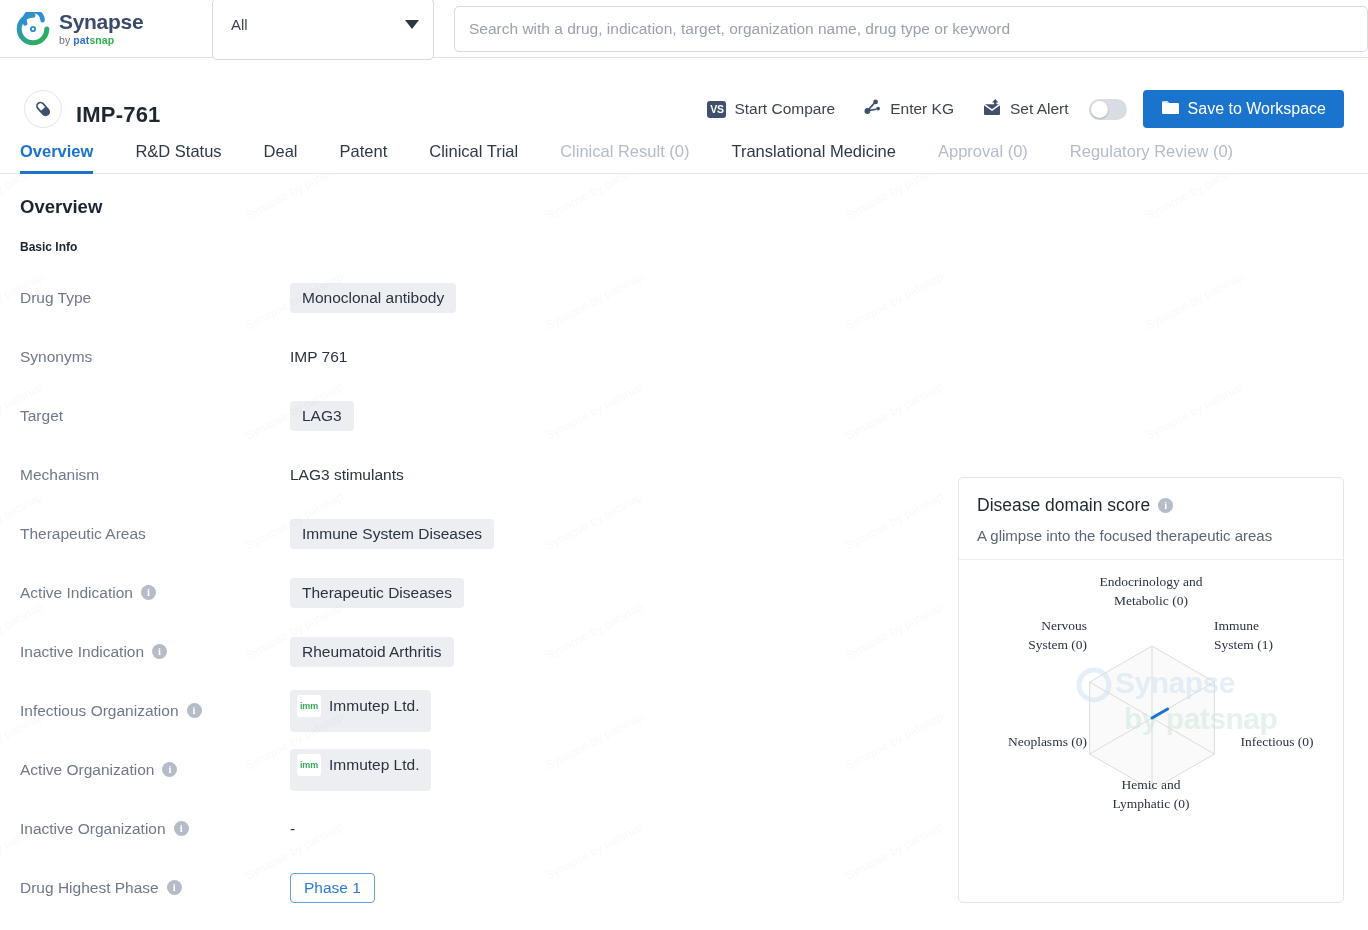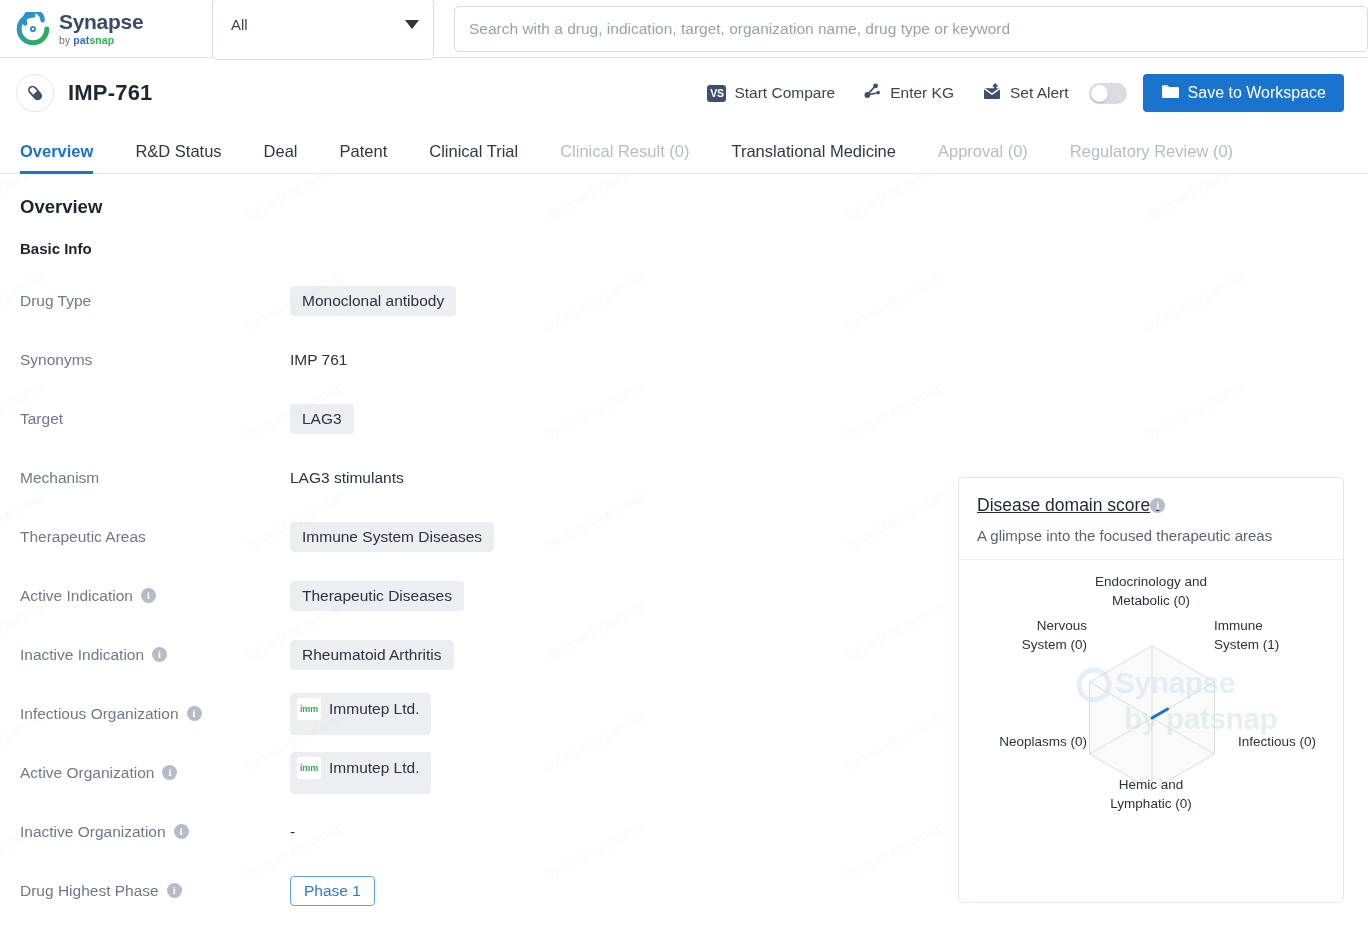--- a/index.html
+++ b/index.html
@@ -54,22 +54,22 @@
     padding: 0 14px;
     font-size: 15.5px; color: #2f3640;
     background: #fff;
     font-family: "Liberation Sans", sans-serif;
   }
   .searchbar::placeholder { color: #9aa1ae; }
 
   
   .drug-header {
     height: 70px;
-    display: flex; align-items: center;
-    padding: 0 24px 0 16px;
+    display: flex; align-items: flex-end;
+    padding: 0 24px 0 24px;
     background: #fff;
   }
   .pill-icon-circle {
     width: 38px; height: 38px; border-radius: 50%;
     border: 1px solid #e2e5ea;
     display: flex; align-items: center; justify-content: center;
     flex: none;
   }
   .drug-title {
     font-size: 22px; font-weight: 700; color: #1f2733;
@@ -134,21 +134,21 @@
   }
   .tab.disabled { color: #b4bcc8; }
 
   
   .content { padding: 22px 20px 0 20px; position: relative; }
   .section-title {
     font-size: 18.5px; font-weight: 700; color: #1c2430;
     margin-bottom: 22px;
   }
   .subsection-title {
-    font-size: 15px; font-weight: 700; color: #1c2430;
+    font-size: 12px; font-weight: 700; color: #1c2430;
     margin-bottom: 14px;
   }
   .info-grid { width: 700px; }
   .info-row {
     display: flex; align-items: center;
     min-height: 59px;
   }
   .info-label {
     width: 270px; flex: none;
     font-size: 15.5px; color: #70788a;
@@ -187,29 +187,30 @@
   .radar-panel {
     position: absolute;
     left: 958px; top: 303px;
     width: 386px; height: 426px;
     border: 1px solid #e3e6eb; border-radius: 5px;
     background: #fff;
   }
   .radar-head { padding: 17px 18px 15px 18px; border-bottom: 1px solid #eceef1; }
   .radar-title {
     font-size: 17.5px; color: #1f2733;
-    display: flex; align-items: center;  text-decoration: underline;
+    display: flex; align-items: center; gap: 8px;
   }
   .radar-sub { font-size: 15px; color: #5c6575; margin-top: 11px; }
   .radar-body { position: relative; width: 100%; height: 330px; }
   .radar-svg { display: block; }
   .radar-label {
     position: absolute; text-align: center;
     font-size: 13.5px; color: #2b3340; line-height: 1.42;
     white-space: nowrap;
+    font-family: Liberation Serif, serif;
   }
   .wm-text {
     font-size: 30px; font-weight: 700; letter-spacing: -0.5px;
   }
   .wm-syn { fill: #cfe3f3; }
   .wm-pat { fill: #cfe8dc; }
   .bg-wm {
     position: absolute; inset: 0; pointer-events: none;
     overflow: hidden; z-index: 0;
   }

